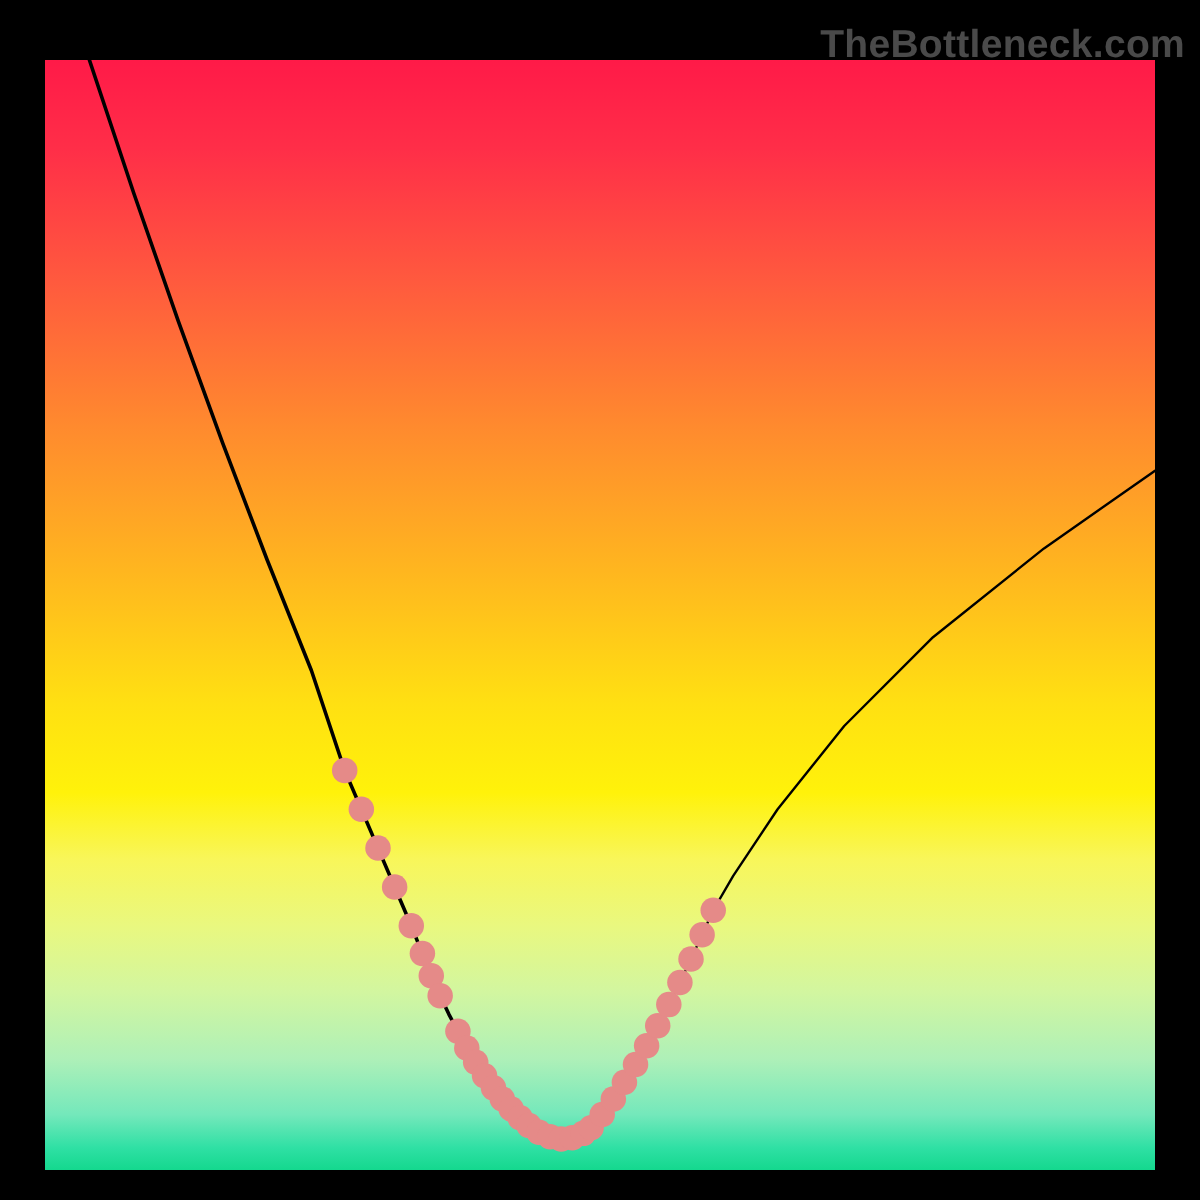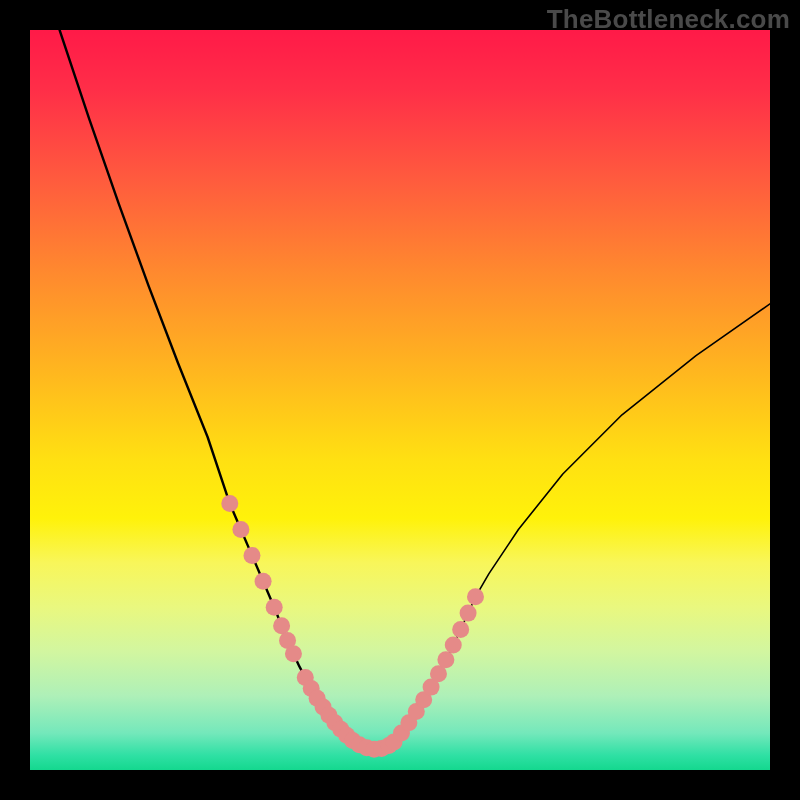--- a/index.html
+++ b/index.html
@@ -9,20 +9,21 @@
     height: 800px;
     overflow: hidden;
     background: #000;
     font-family: Arial, Helvetica, sans-serif;
   }
   .frame {
     position: relative;
     width: 800px;
     height: 581px;
     background: #000;
+    margin-top: 10px;
   }
   .plot {
     position: absolute;
     left: 30px;
     top: 30px;
     width: 740px;
     height: 740px;
     overflow: hidden;
   }
   .gradient {

